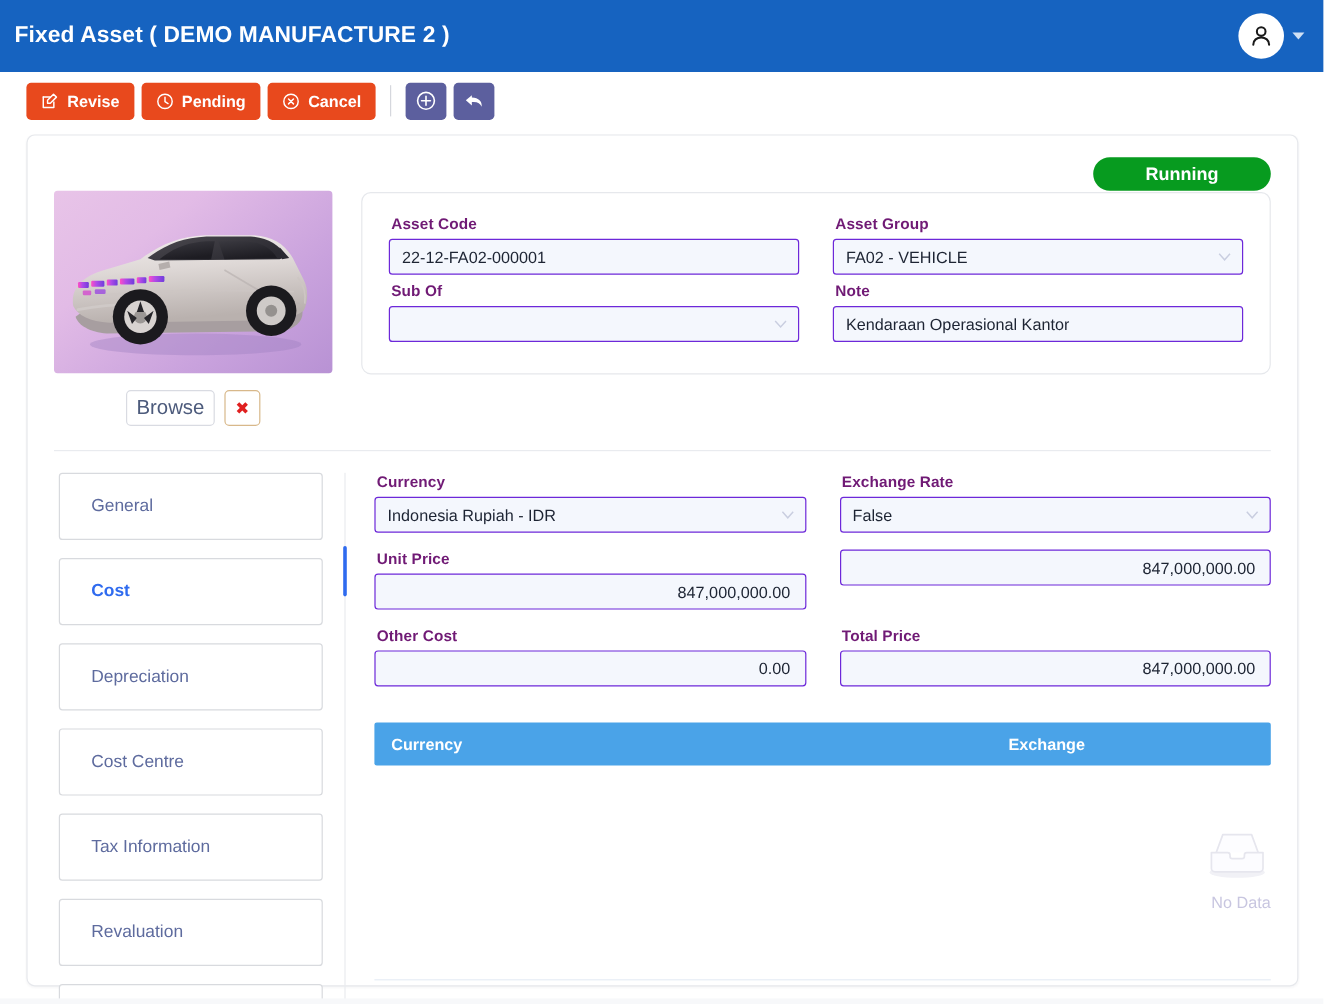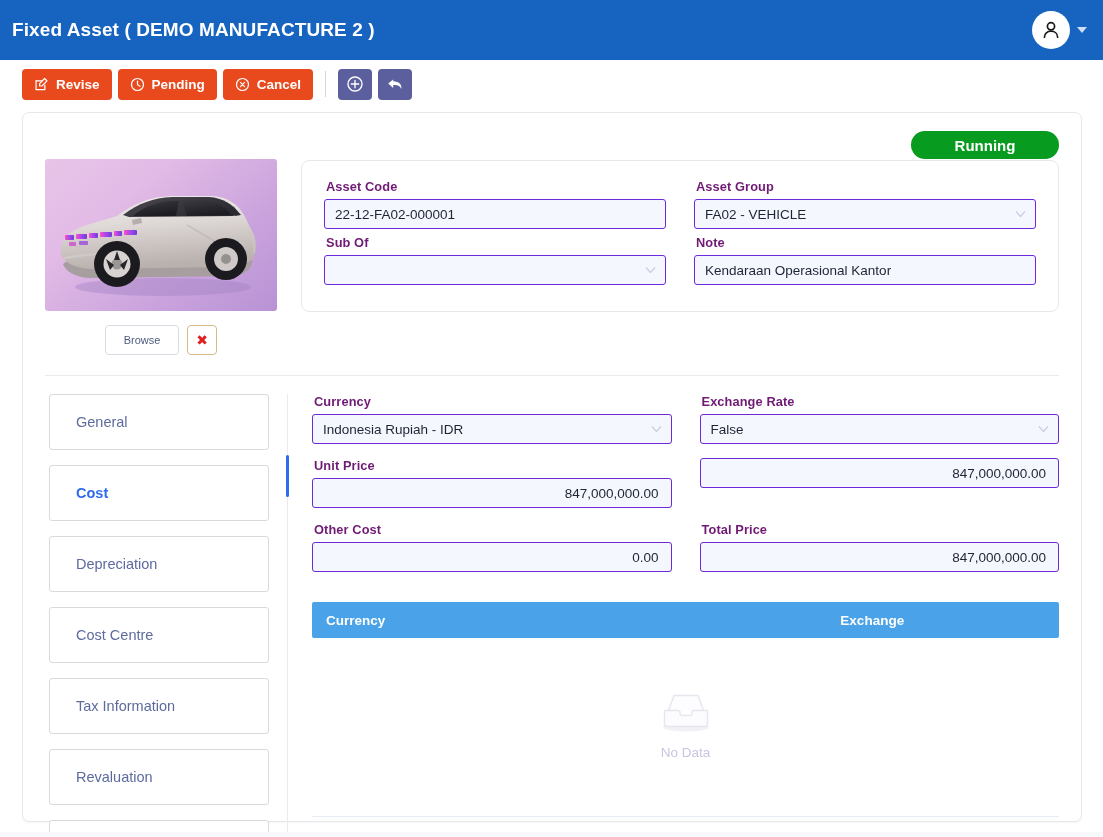--- a/index.html
+++ b/index.html
@@ -69,21 +69,21 @@
   .upper { display:flex; padding: 0 22px; gap: 24px; }
   .photo-col { width: 232px; flex: none; }
   .photo {
     width: 232px; height: 152px; border-radius: 3px; overflow:hidden;
     position:relative; background: linear-gradient(140deg,#e8c4e8 0%, #e2bbe6 30%, #c9a2dd 70%, #b892d4 100%);
   }
   .photo svg { position:absolute; left:0; top:0; display:block; }
   .photo-actions { display:flex; gap:8px; justify-content:center; margin-top:14px; }
   .browse-btn {
     width: 74px; height: 30px; background:#fff; border:1px solid #d9dbe2; border-radius:4px;
-    color:#4d5b7c; font-size:11px; cursor:pointer; font-family:inherit;
+    color:#4d5b7c; font-size:17px; cursor:pointer; font-family:inherit;
   }
   .remove-btn {
     width: 30px; height: 30px; background:#fff; border:1px solid #d8b88a; border-radius:4px;
     color:#e02020; font-size:14px; font-weight:bold; cursor:pointer; font-family:inherit;
     display:flex; align-items:center; justify-content:center;
   }
 
   .info-panel {
     flex: 1; border:1px solid #e6e8ec; border-radius: 8px;
     padding: 18px 22px 22px 22px; margin-top: 1px; height: 152px;
@@ -135,21 +135,21 @@
   .table-head {
     display:flex; background:#4aa3e8; color:#fff; height: 36px;
     align-items:center; border-radius: 2px; margin-top: 26px;
     font-size: 13.5px; font-weight: bold;
   }
   .th-currency { padding-left: 14px; width: 50%; }
   .th-exchange { width: 50%; text-align:center; }
 
   .nodata {
     height: 172px; display:flex; flex-direction:column;
-    align-items:center; justify-content:center; gap: 10px;
+    align-items:flex-end; justify-content:center; gap: 10px;
   }
   .nodata-label { font-size: 13.5px; color:#c8c6e0; }
   .table-bottom { height:1px; background:#e7edf5; margin-top: 6px; }
 
   .page-footer {
     position:absolute; left:0; top: 832px; width: 1103px; height: 5px; background:#f7f8fa;
   }
 </style>
 </head>
 <body>

